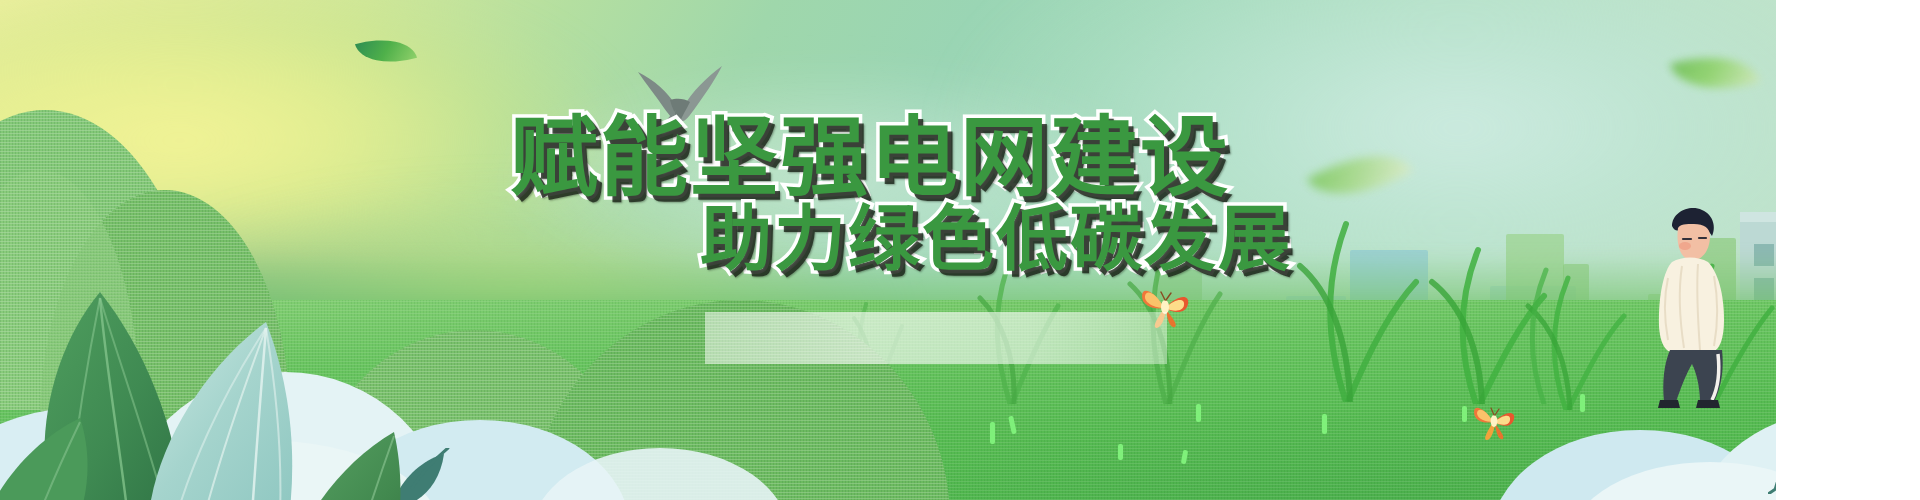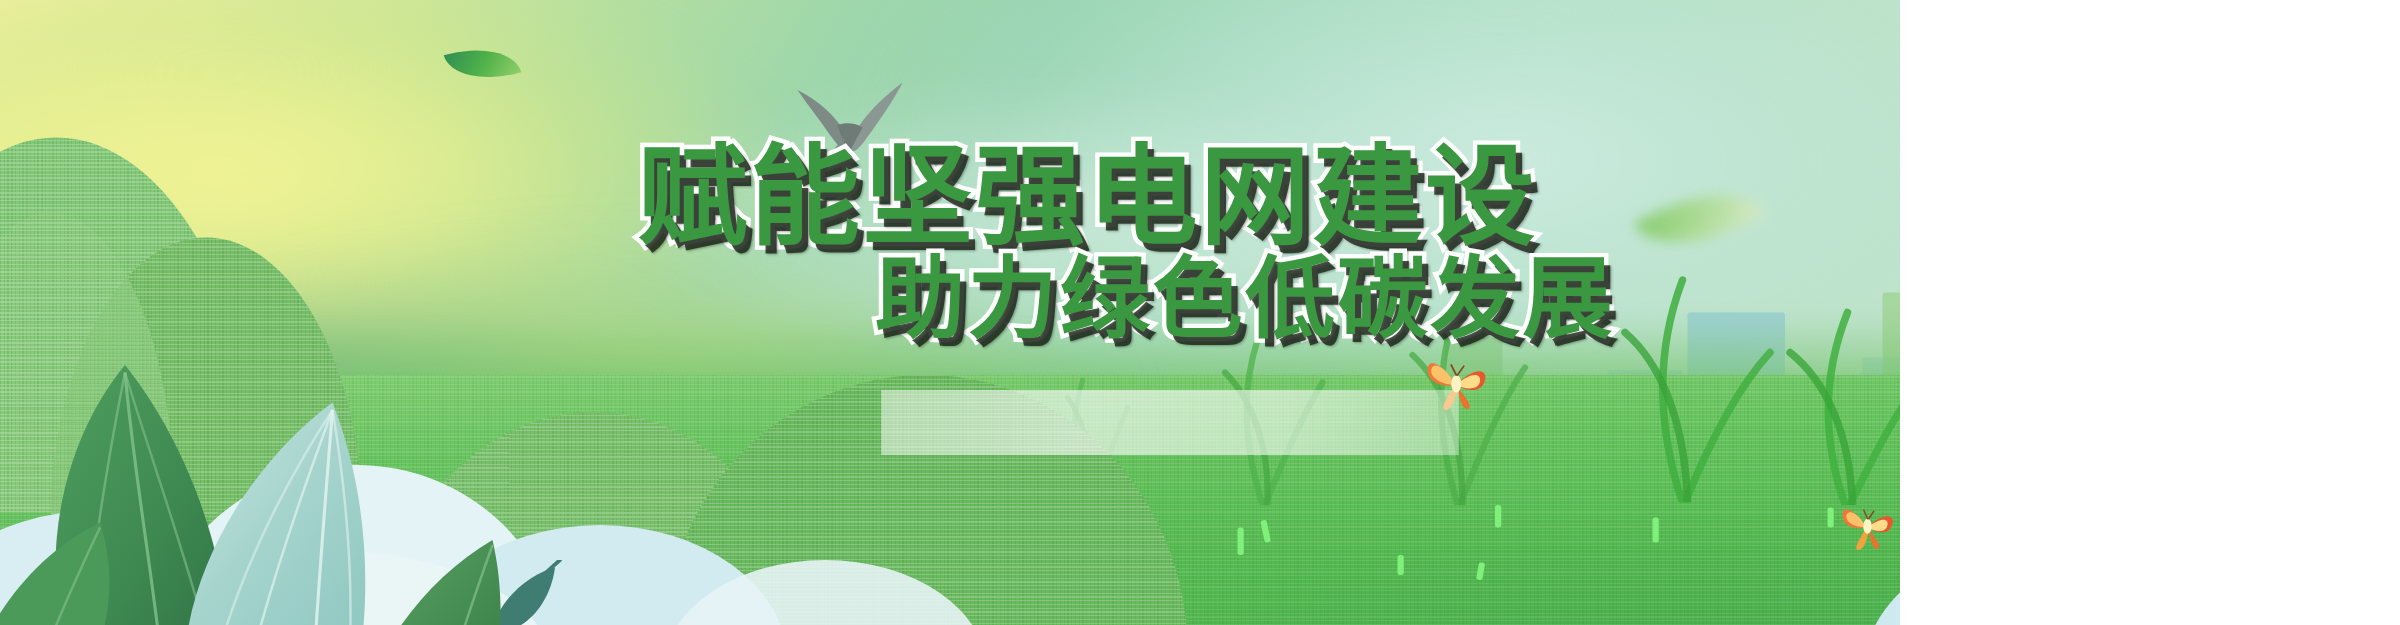--- a/index.html
+++ b/index.html
@@ -1,21 +1,21 @@
 <!DOCTYPE html>
 <html lang="zh-CN"><head>
 <meta charset="utf-8">
 <title>Banner</title>
 <style>
   html,body{margin:0;padding:0;background:#fff;}
   body{font-family:"Liberation Sans","DejaVu Sans",sans-serif;}
 
   .banner{
     position:relative;
-    width:1520px;height:500px;
+    width:1776px;height:500px;
     overflow:hidden;
     background:#bfe3a8;
   }
 
   
   .sky-base{
     position:absolute;inset:0;
     background:
       linear-gradient(118deg,
         #eef0a0 0%,

